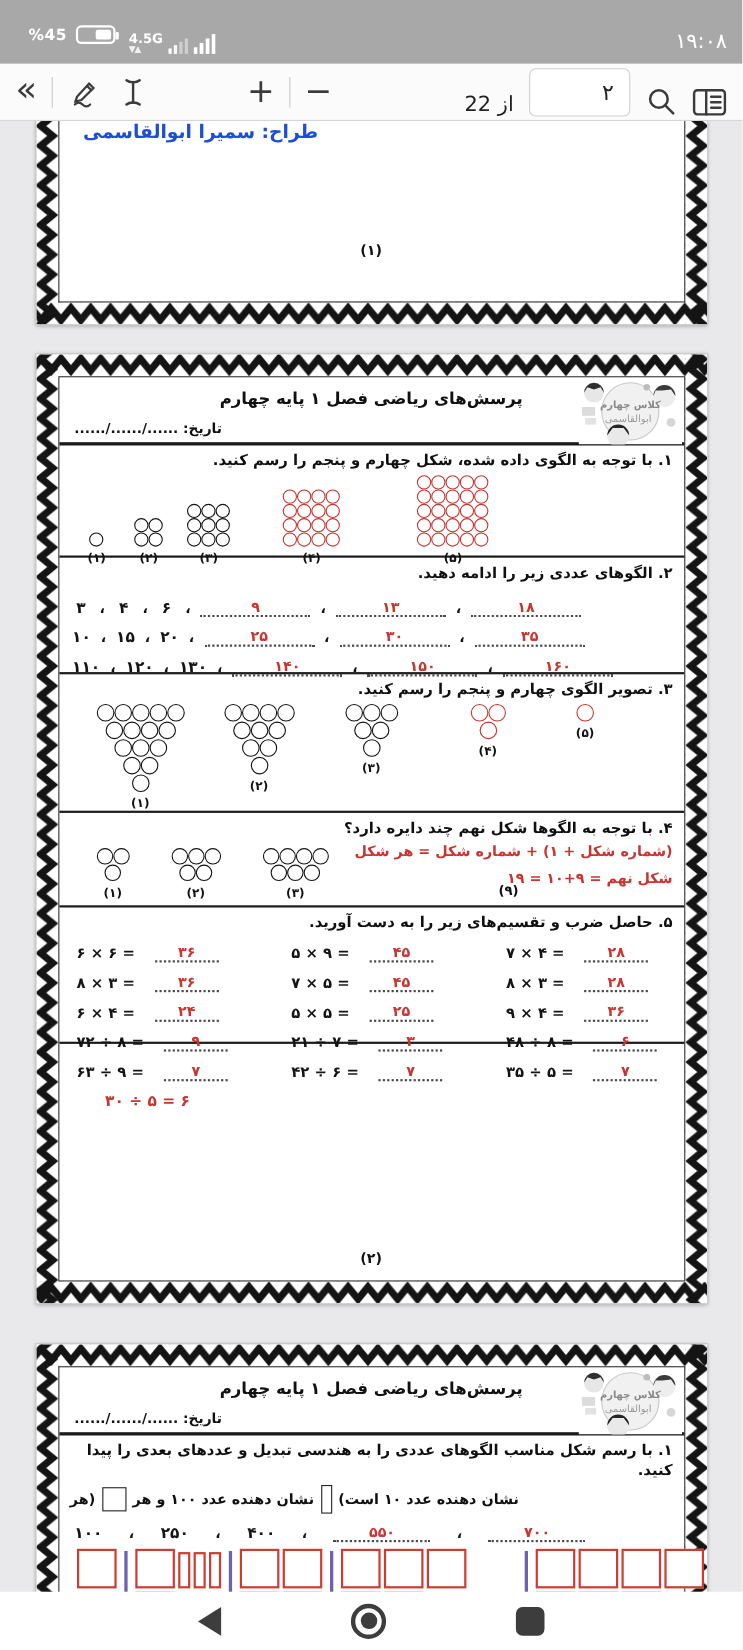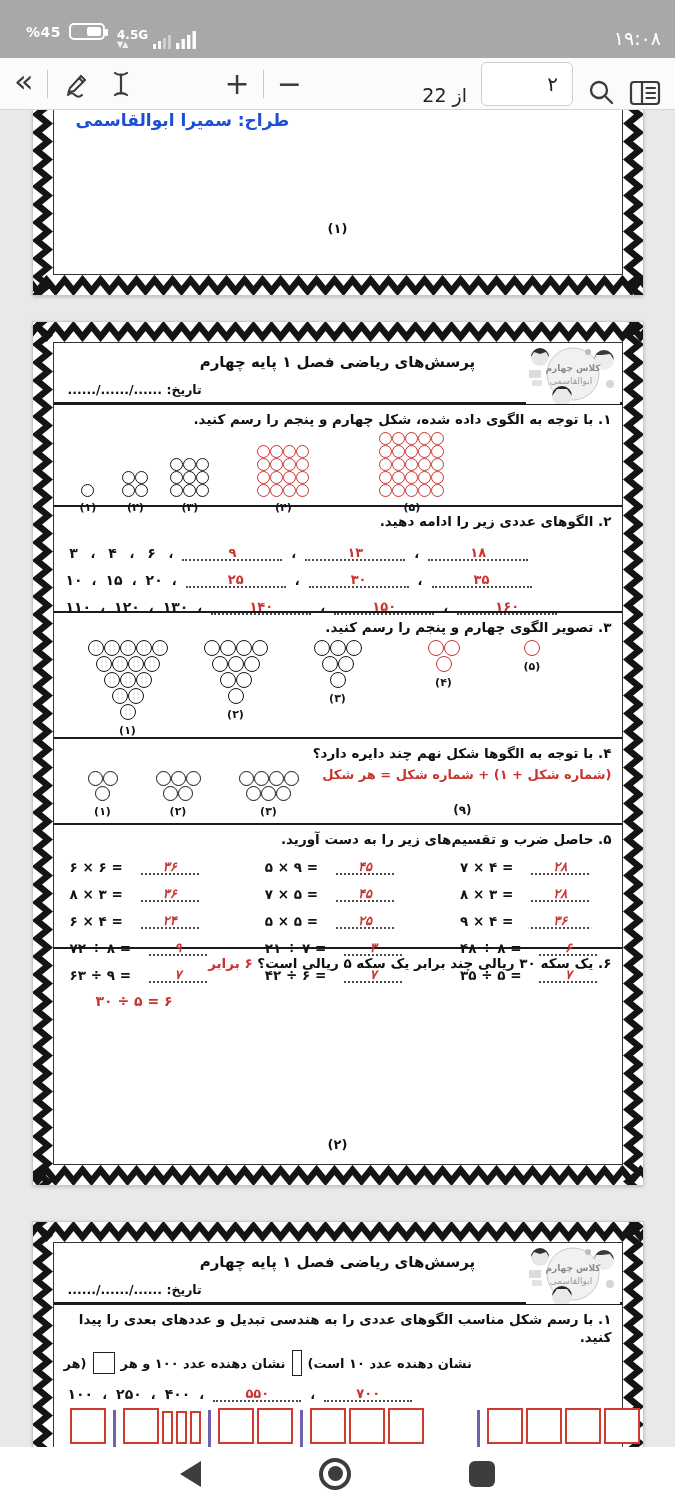--- a/index.html
+++ b/index.html
@@ -93,34 +93,34 @@
   .q4row{position:absolute;left:34px;top:32px;display:flex;gap:38px;align-items:flex-end;}
   .q4red{position:absolute;right:10px;top:24px;direction:rtl;text-align:right;
     font-size:13px;font-weight:700;color:#c9342f;line-height:1.9;}
   .q4nine{position:absolute;right:150px;bottom:6px;font-size:12px;font-weight:700;color:#111;}
 
   
   .q5grid{direction:ltr;display:flex;justify-content:space-between;padding:8px 24px 0 16px;}
   .q5col{display:flex;flex-direction:column;gap:8px;}
   .eq{display:flex;align-items:flex-end;gap:18px;font-size:13.5px;font-weight:700;color:#141414;
     direction:ltr;height:19px;}
-  .b2{width:58px;font-style:italic;}
+  .b2{width:58px;}
 
   
   .q6work{position:absolute;left:42px;top:44px;direction:ltr;font-size:14px;font-weight:700;color:#c9342f;}
   .q6page{position:absolute;bottom:12px;left:0;width:100%;text-align:center;
     font-size:13px;font-weight:700;color:#111;}
 
   
   .legend{direction:rtl;text-align:right;font-size:13px;font-weight:700;color:#101010;
     padding:4px 10px 0 10px;display:flex;flex-direction:row-reverse;justify-content:flex-start;
     align-items:center;gap:6px;}
   .legend .boxbig{width:22px;height:22px;border:1.6px solid #222;display:inline-block;}
   .legend .boxsmall{width:10px;height:26px;border:1.6px solid #222;display:inline-block;}
-  .p3seq{direction:ltr;display:flex;align-items:flex-end;gap:9px;padding:8px 0 0 14px;
+  .p3seq{direction:ltr;display:flex;align-items:flex-end;gap:24px;padding:8px 0 0 14px;
     font-size:14px;font-weight:700;color:#141414;}
   .b3{width:88px;}
   .boxesrow{direction:ltr;display:flex;align-items:flex-start;padding:6px 4px 0 16px;}
   .bgroup{display:flex;flex-direction:column;gap:3px;}
   .brow{display:flex;gap:3px;align-items:flex-end;}
   .bb{width:36px;height:36px;border:2px solid #cd3b31;display:inline-block;background:#fff;}
   .bs{width:11px;height:33px;border:2px solid #cd3b31;display:inline-block;}
   .bt{width:14px;height:14px;border:2px solid #cd3b31;display:inline-block;}
   .vdiv{width:3px;height:92px;background:#6f61ae;margin:2px 7px 0 7px;flex:none;}
 
@@ -559,20 +559,21 @@
                   <span class="dot3"></span>
                   <span class="dot3"></span>
                   <span class="dot3"></span>
                 </div>
               </div>
               <span class="plabel">(۳)</span>
             </div>
           </div>
         <div class="q4red">
           <div>(شماره شکل + ۱) + شماره شکل = هر شکل</div>
+          <div>شکل نهم = ۹+۱۰ = ۱۹</div>
         </div>
         <div class="q4nine">(۹)</div>
       </div>
 
       <div class="sec" style="height:124px">
         <div class="qtext">۵. حاصل ضرب و تقسیم‌های زیر را به دست آورید.</div>
         <div class="q5grid">
             <div class="q5col">
               <div class="eq">
                 <span class="expr">۶ × ۶ =</span>
@@ -666,24 +667,20 @@
                 <span class="expr">۳۵ ÷ ۵ =</span>
                 <span class="blank b2">
                   <span class="ans">۷</span>
                 </span>
               </div>
             </div>
           </div>
       </div>
 
       <div class="sec">
-        <div class="qtext">
-          <span>۶. یک سکه ۳۰ ریالی چند برابر یک سکه ۵ ریالی است؟</span>
-          <span class="red">۶ برابر</span>
-        </div>
         <div class="q6work">۳۰ ÷ ۵ = ۶</div>
         <div class="q6page">(۲)</div>
       </div>
     </div>
   </div>
 
   <div class="pagecard p3">
     <svg class="zz zz-top">
         <rect width="100%" height="100%" fill="url(#zzh)"></rect>
       </svg>

